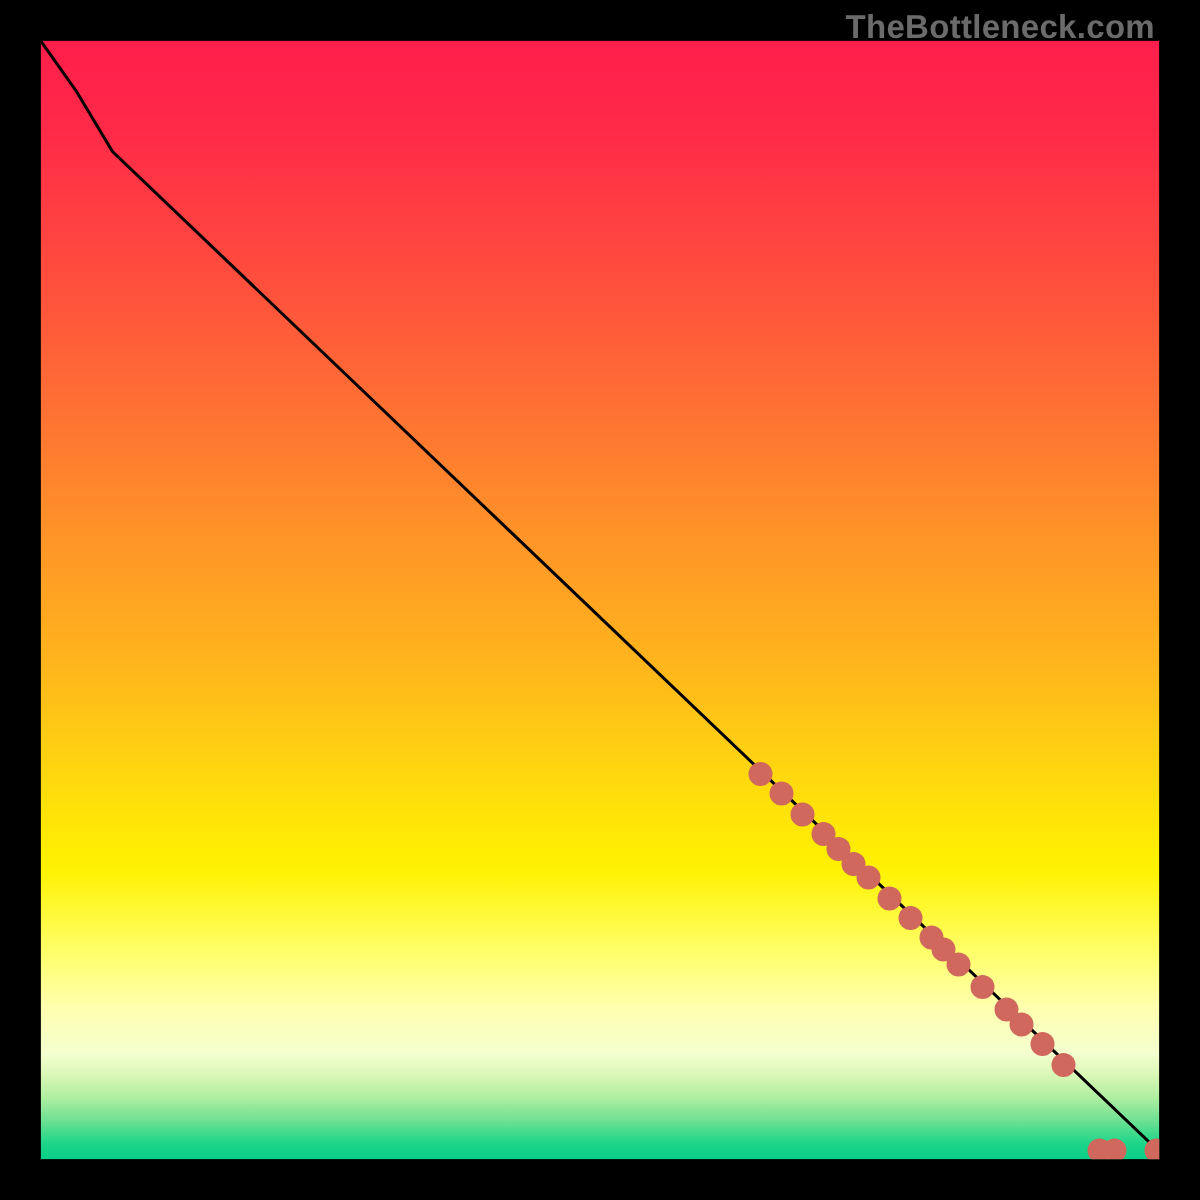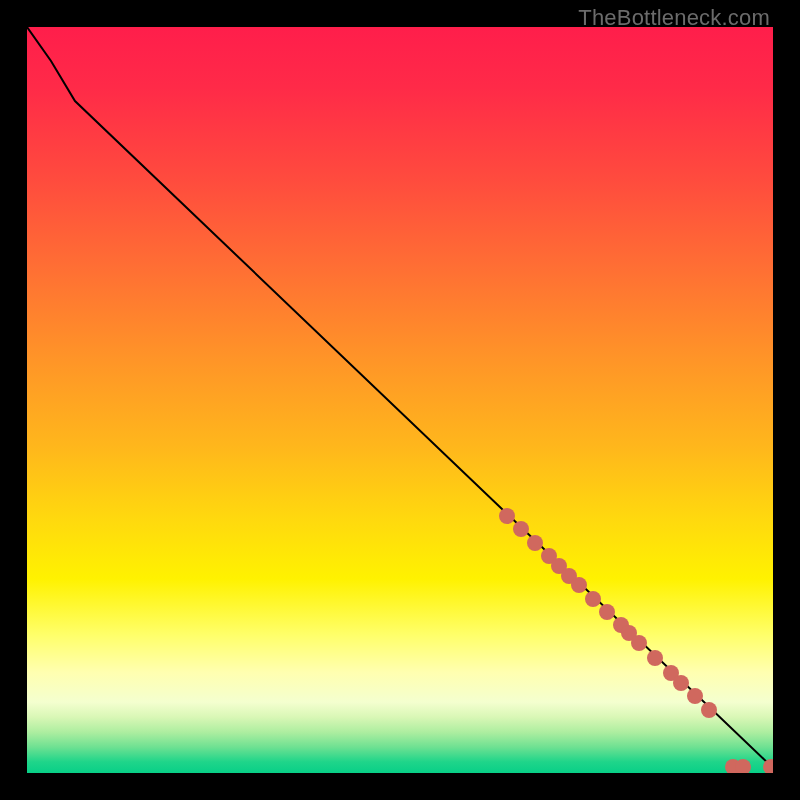--- a/index.html
+++ b/index.html
@@ -24,21 +24,21 @@
     width: 746px;
     height: 746px;
     overflow: hidden;
   }
   .watermark {
     position: absolute;
     top: 5px;
     right: 30px;
     color: #6b6b6b;
     font-size: 22px;
-    font-weight: 400;
+    font-weight: 700;
     letter-spacing: 0.2px;
   }
   svg.curve {
     position: absolute;
     left: 0; top: 0;
     width: 746px;
     height: 746px;
     pointer-events: none;
   }
 </style>

